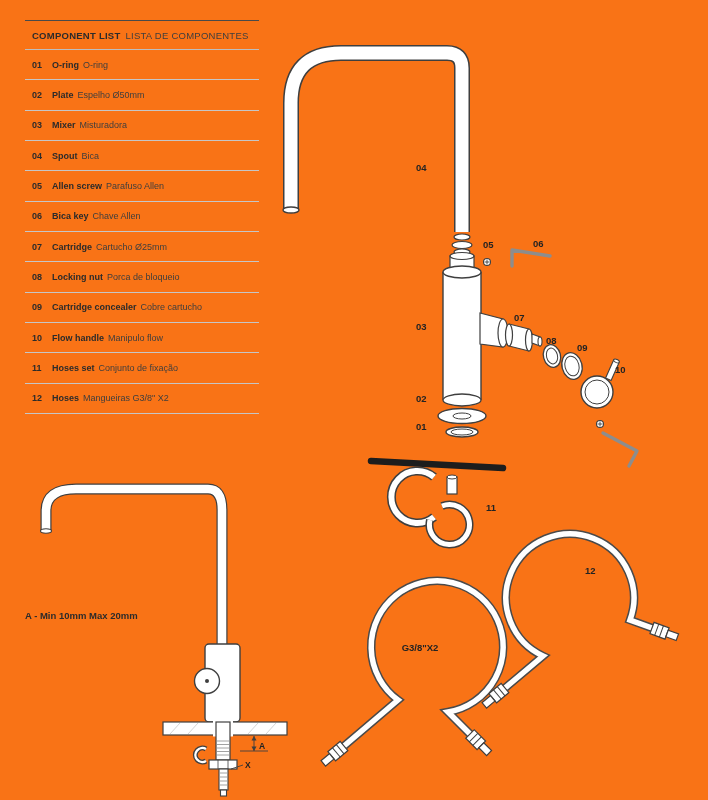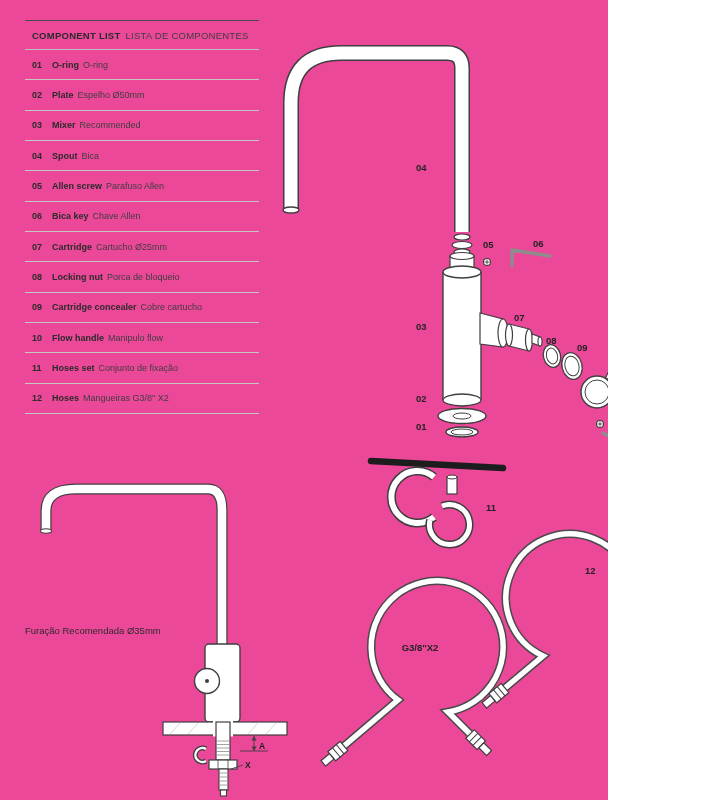--- a/index.html
+++ b/index.html
@@ -3,21 +3,21 @@
 <meta charset="utf-8">
 <style>
   * { margin:0; padding:0; box-sizing:border-box; }
   html,body { width:708px; height:800px; }
   body {
     background:#ffffff;
     font-family:"Liberation Sans", sans-serif;
     color:#2b2b2b;
     position:relative;
   }
-  .page { position:absolute; top:0; left:0; width:608px; height:800px; overflow:hidden; background:#ec4899; }
+  .page { position:absolute; top:0; left:0; width:708px; height:800px; overflow:hidden; background:#f97316; }
 
   
   .component-list { position:absolute; left:25px; top:20px; width:234px; }
   .cl-header {
     border-top:1.5px solid #4a4a4a;
     border-bottom:1px solid #bdbdbd;
     padding:9px 2px 8px 7px;
     font-size:9.5px; letter-spacing:.25px;
   }
   .cl-header b { font-weight:700; margin-right:5px; }
@@ -55,21 +55,21 @@
     <div class="cl-row">
       <span class="cl-num">01</span>
       <span><b class="cl-name">O-ring</b><span class="cl-trans">O-ring</span></span>
     </div>
     <div class="cl-row">
       <span class="cl-num">02</span>
       <span><b class="cl-name">Plate</b><span class="cl-trans">Espelho Ø50mm</span></span>
     </div>
     <div class="cl-row">
       <span class="cl-num">03</span>
-      <span><b class="cl-name">Mixer</b><span class="cl-trans">Recommended</span></span>
+      <span><b class="cl-name">Mixer</b><span class="cl-trans">Misturadora</span></span>
     </div>
     <div class="cl-row">
       <span class="cl-num">04</span>
       <span><b class="cl-name">Spout</b><span class="cl-trans">Bica</span></span>
     </div>
     <div class="cl-row">
       <span class="cl-num">05</span>
       <span><b class="cl-name">Allen screw</b><span class="cl-trans">Parafuso Allen</span></span>
     </div>
     <div class="cl-row">
@@ -97,22 +97,22 @@
       <span><b class="cl-name">Hoses set</b><span class="cl-trans">Conjunto de fixação</span></span>
     </div>
     <div class="cl-row">
       <span class="cl-num">12</span>
       <span><b class="cl-name">Hoses</b><span class="cl-trans">Mangueiras G3/8" X2</span></span>
     </div>
   </div>
 
   <div class="install-notes">
     <div class="gap"></div>
+    <div class="bold">A - Min 10mm Max 20mm</div>
     <div class="gap"></div>
-    <div>Furação Recomendada Ø35mm</div>
   </div>
 
   <svg class="diagram" viewBox="0 0 708 800">
     <defs>
       <g id="fitting">
         <rect x="0" y="-6" width="16" height="12" fill="#fff" stroke="#3f3f3f" stroke-width="1.2"></rect>
         <line x1="5" y1="-6" x2="5" y2="6" stroke="#3f3f3f" stroke-width="1"></line>
         <line x1="10" y1="-6" x2="10" y2="6" stroke="#3f3f3f" stroke-width="1"></line>
         <rect x="16" y="-3.5" width="11" height="7" fill="#fff" stroke="#3f3f3f" stroke-width="1.2"></rect>
       </g>

